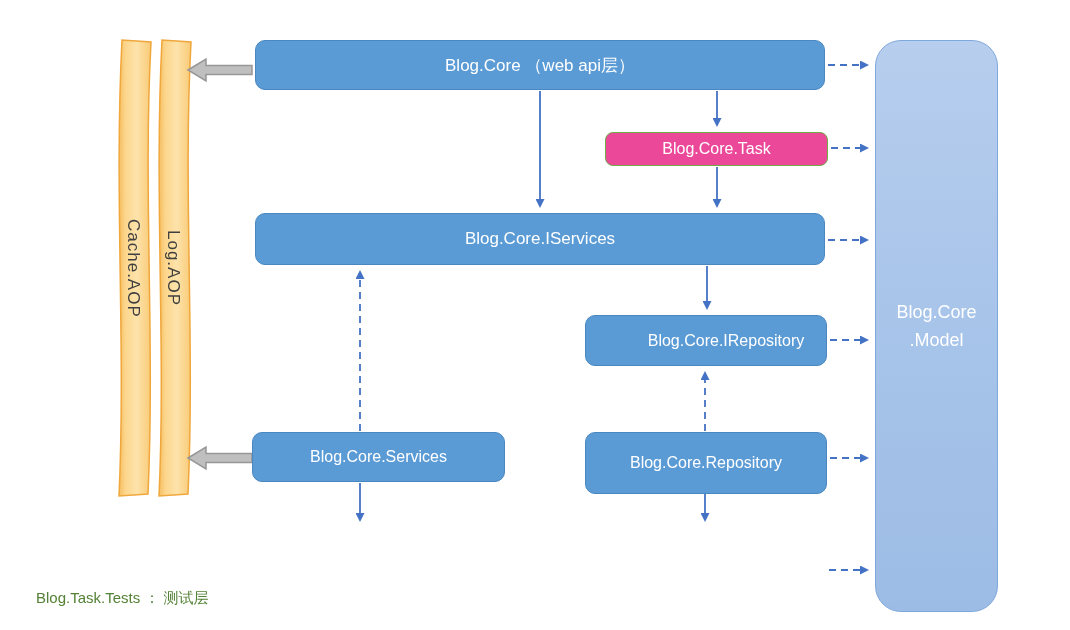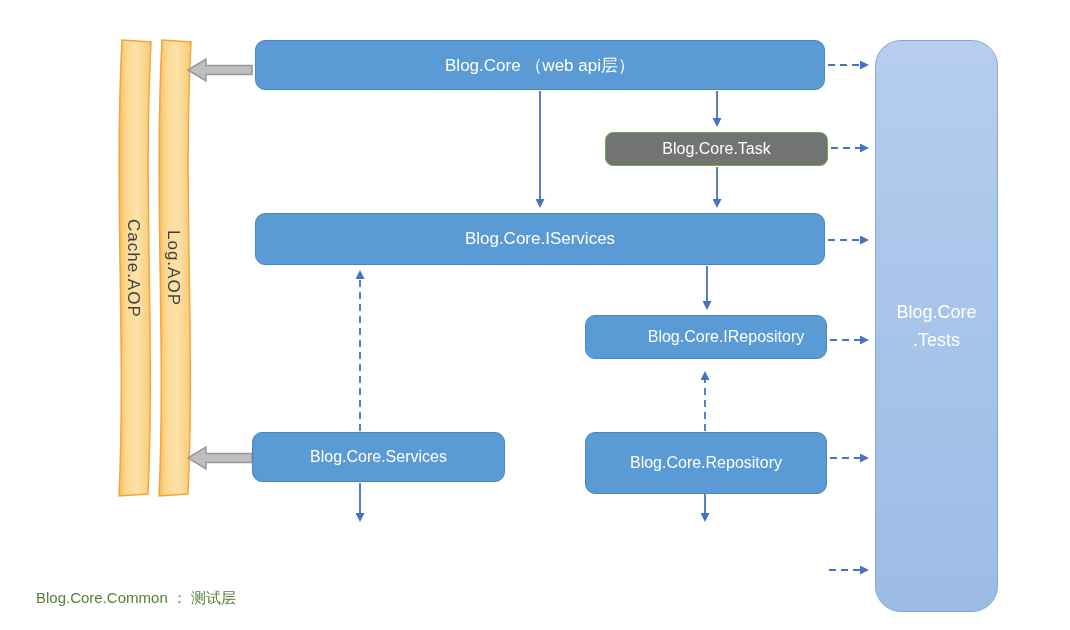--- a/index.html
+++ b/index.html
@@ -9,26 +9,26 @@
   
   #wires{position:absolute;left:0;top:0;width:1070px;height:630px;pointer-events:none;}
 
   
   .node{
     position:absolute;display:flex;align-items:center;justify-content:center;
     color:#ffffff;text-align:center;box-sizing:border-box;
   }
   .blue{background:#5B9BD5;border:1px solid #4a86bf;border-radius:10px;}
   .darkblue{background:#4472C4;border:1px solid #3a63ad;border-radius:14px;}
-  .green{background:#737373;border:1.5px solid #70AD47;border-radius:8px;}
+  .green{background:#ec4899;border:1.5px solid #70AD47;border-radius:8px;}
 
   .box-webapi   {left:255px;top:40px;width:570px;height:50px;font-size:17px;}
   .box-task     {left:605px;top:132px;width:223px;height:34px;font-size:16px;}
   .box-iservices{left:255px;top:213px;width:570px;height:52px;font-size:17px;}
-  .box-irepo    {left:585px;top:315px;width:242px;height:44px;font-size:16px;padding-left:40px;}
+  .box-irepo    {left:585px;top:315px;width:242px;height:51px;font-size:16px;padding-left:40px;}
   .box-services {left:252px;top:432px;width:253px;height:50px;font-size:16px;}
   .box-repo     {left:585px;top:432px;width:242px;height:62px;font-size:16px;}
   .box-model    {left:253px;top:527px;width:573px;height:88px;font-size:17px;}
 
   .box-common{
     left:875px;top:40px;width:123px;height:572px;
     background:linear-gradient(180deg,#b7ceee 0%,#a6c3e9 55%,#9dbce5 100%);
     border:1.5px solid #7fa8dc;border-radius:26px;
     font-size:18px;line-height:28px;flex-direction:column;
   }
@@ -117,21 +117,21 @@
     <span>Blog.Core.Services</span>
   </div>
 
   <div class="node blue box-repo">
     <span>Blog.Core.Repository</span>
   </div>
 
 
   <div class="node box-common">
     <span>Blog.Core</span>
-    <span>.Tests</span>
+    <span>.Model</span>
   </div>
 
   <div class="legend">
-    <div>Blog.Core.Common ： 测试层</div>
+    <div>Blog.Task.Tests ： 测试层</div>
     
   </div>
 
 </div>
 
 </body></html>

